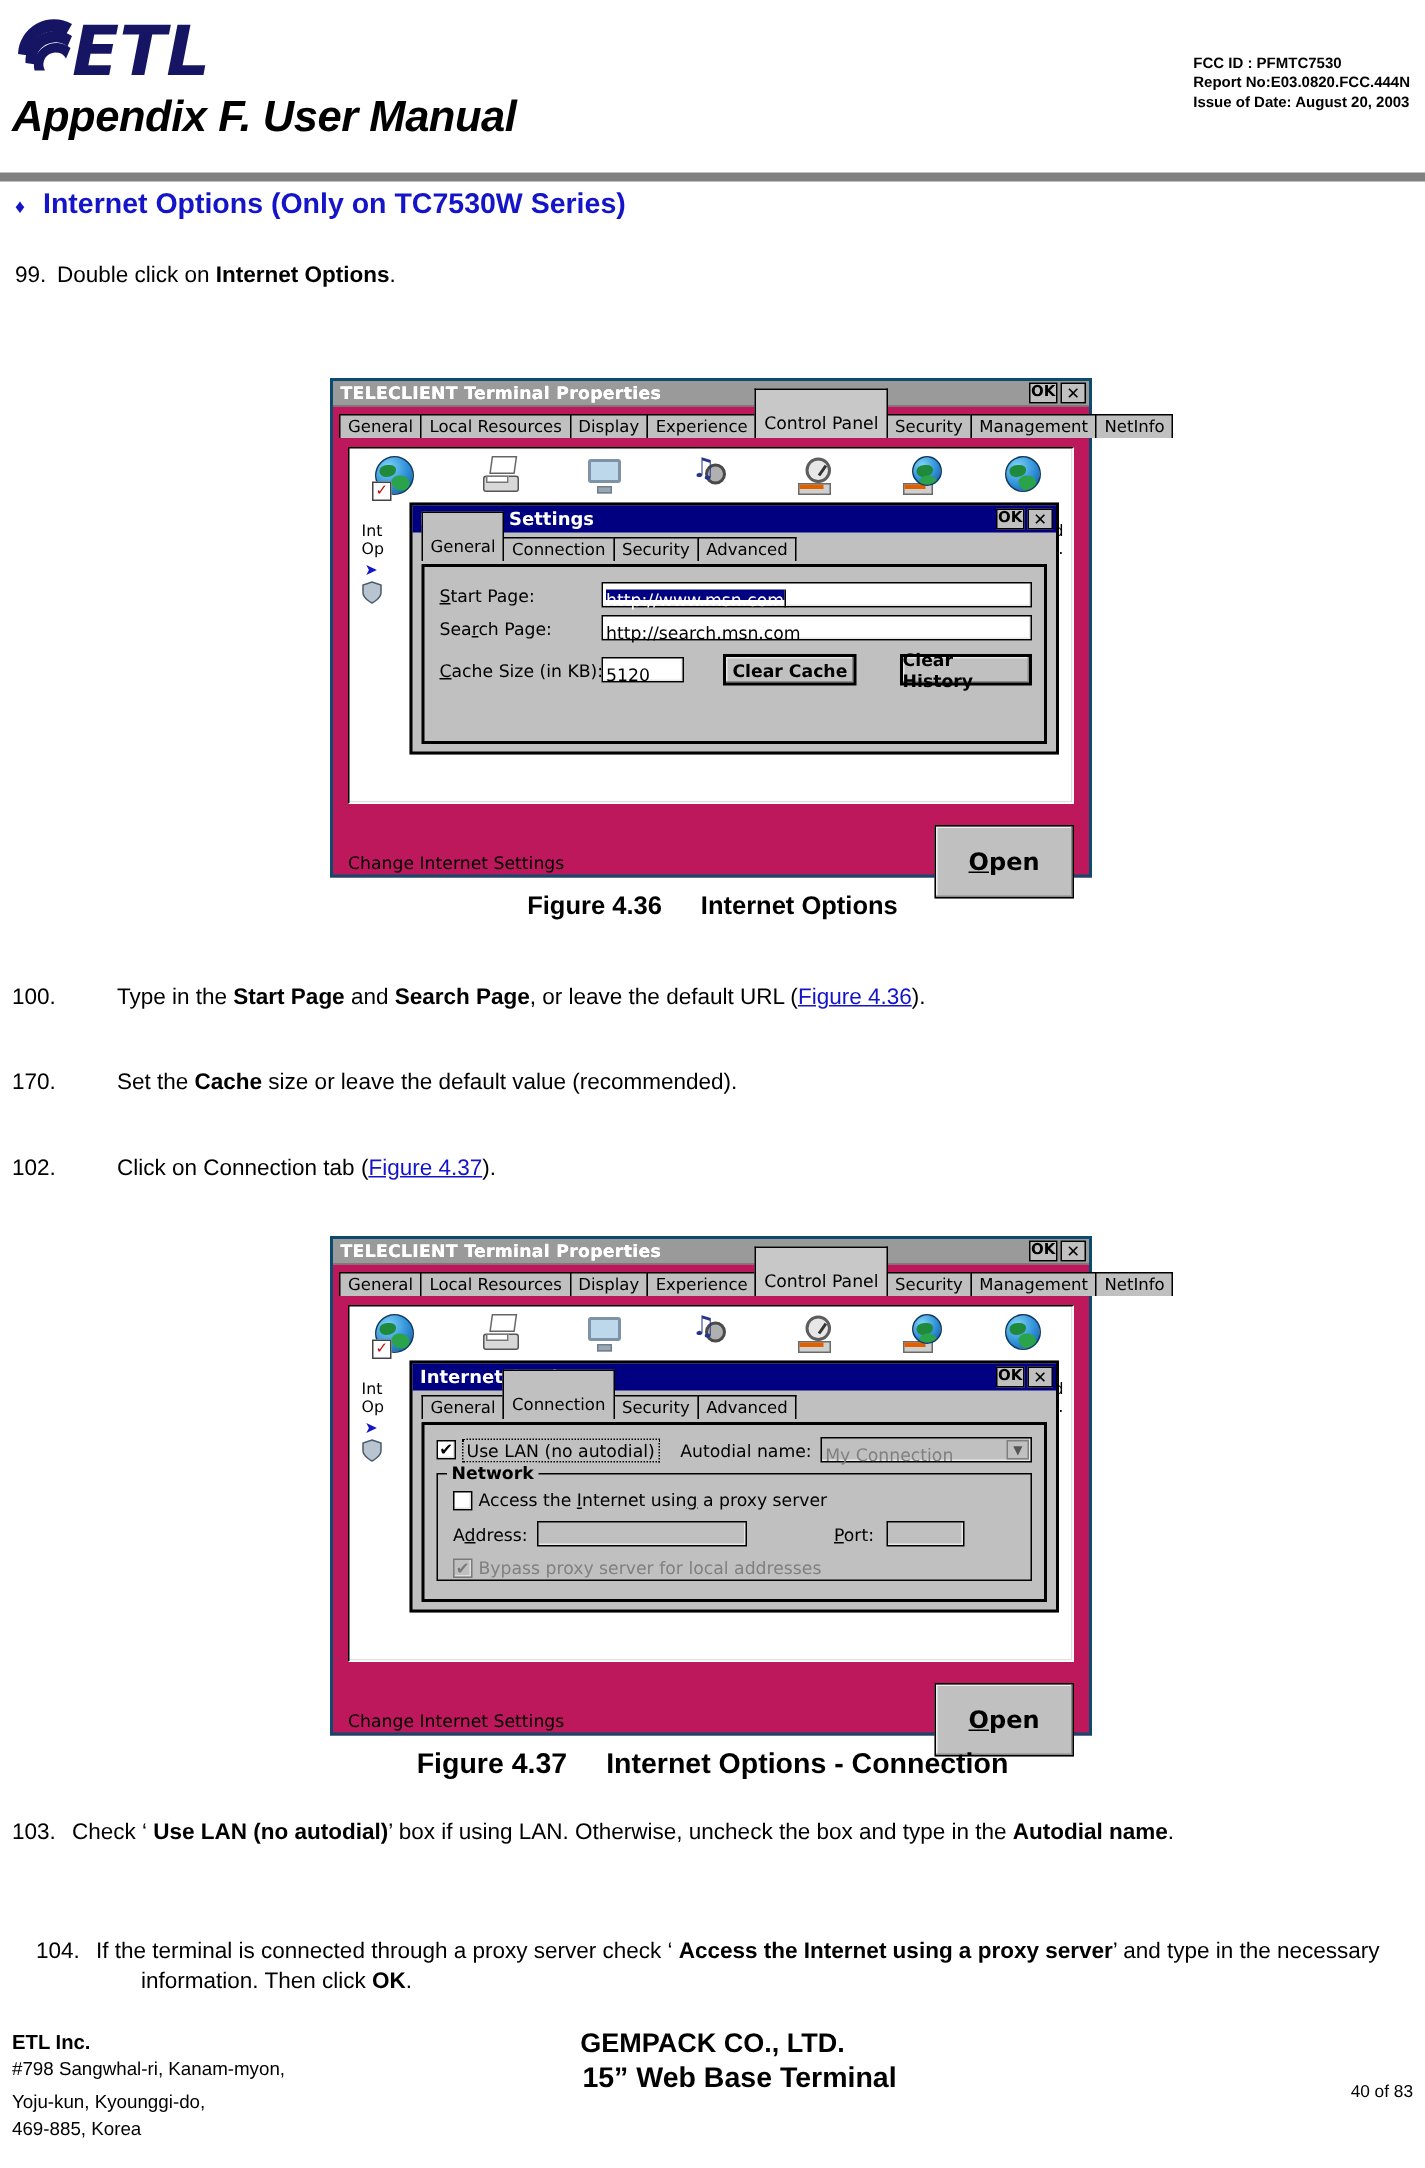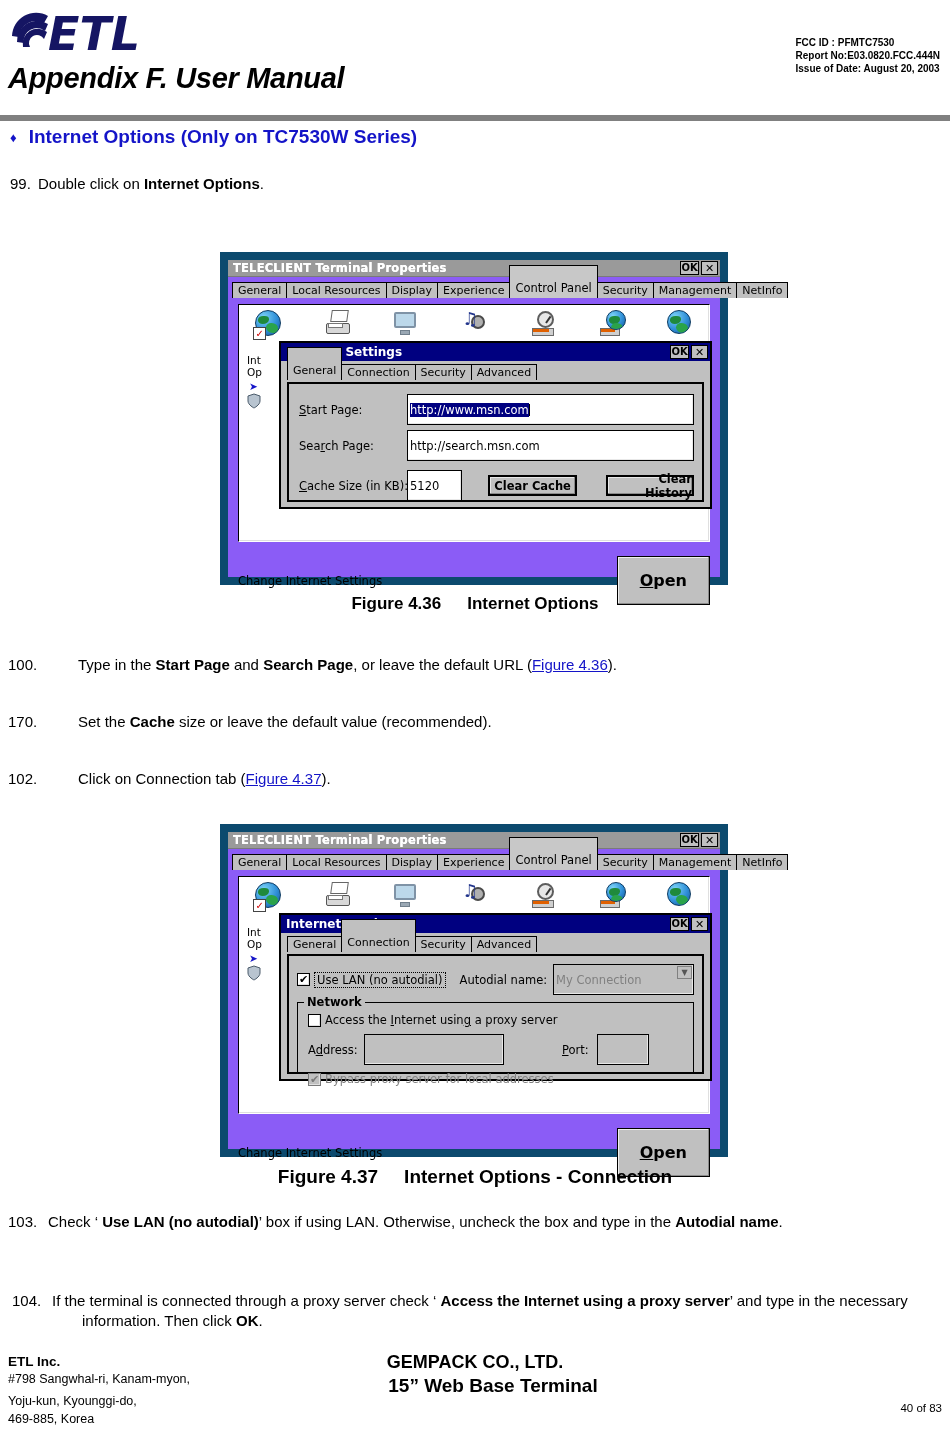--- a/index.html
+++ b/index.html
@@ -49,22 +49,22 @@
     color:#000;
   }
   .step .num { position:absolute; left:0; top:0; }
   .step .txt { display:block; }
   .linkref { color:#1414c8; text-decoration:underline; }
   b { font-weight:bold; }
 
   
   .ce-window {
     position:absolute;
-    background:#8b5cf6;
-    border:8px solid #0c4a6e;
+    background:#be185d;
+    border:2px solid #0c4a6e;
     font-family:"DejaVu Sans", sans-serif;
     font-size:11px;
     color:#000;
   }
   .ce-titlebar {
     height:17px; background:#9a9a9a;
     display:flex; align-items:center;
     padding:0 2px 0 5px;
     border-bottom:1px solid #7a7a7a;
   }
@@ -187,33 +187,32 @@
     background:#c0c0c0;
     border:2px solid #000;
     border-top-color:#000;
   }
 
   .frow{display:flex;align-items:center;margin-bottom:5px;}
   .flabel{font-size:11.5px;white-space:nowrap;}
   .flabel u{text-decoration:underline;}
   .finput{
     background:#fff;border:1px solid #000;
-    height:31px;font-size:11.5px;padding:4px 2px;
-    display:flex;align-items:center;
+    height:17px;font-size:11.5px;padding:4px 2px;
+    display:flex;
     box-shadow:inset -1px -1px 0 #e8e8e8;
   }
   .finput.sel{background:#fff;}
   .finput.sel span{background:#000080;color:#fff;}
   .caret{display:inline-block;width:1px;height:12px;background:#000;margin-left:0px;}
   .pbtn{
     background:#c0c0c0;border:2px solid #000;
     height:21px;display:flex;align-items:center;justify-content:center;
     font-size:11.5px;font-weight:bold;
     box-shadow: inset -1px -1px 0 #8a8a8a, inset 1px 1px 0 #e8e8e8;
-    text-align: right;
   }
 
   .cbox{
     width:13px;height:13px;background:#fff;border:1px solid #000;
     display:inline-flex;align-items:center;justify-content:center;
     font-size:11px;line-height:1;margin-right:4px;flex:none;
     box-shadow:inset -1px -1px 0 #e0e0e0;
   }
   .cbox.disabled{background:#c0c0c0;color:#7a7a7a;border-color:#7a7a7a;}
   .dotted{border:1px dotted #000;padding:0 2px;}
@@ -247,21 +246,21 @@
   .fig-cap .gap{display:inline-block;width:26px;}
 
   
   .footer{position:absolute;left:0;top:1352px;width:950px;height:93px;}
   .f-left{position:absolute;left:8px;top:0;font-size:12.5px;line-height:1.42;}
   .f-left .co{font-weight:bold;font-size:13.5px;}
   .f-center{position:absolute;left:0;top:0;width:950px;text-align:center;}
   .f-center .l1{font-size:18px;font-weight:bold;}
   .f-center .l2{font-size:19px;font-weight:bold;margin-top:2px;padding-left:36px;}
   .f-center .l3{font-size:18px;font-weight:bold;margin-top:3px;}
-  .f-right{position:absolute;right:8px;top:50px;font-size:11.5px;}
+  .f-right{position:absolute;right:8px;top:37px;font-size:11.5px;}
 </style>
 </head>
 <body>
 
 <div class="page-header">
 
   <div class="logo">
     <svg viewBox="0 0 176 52" width="176" height="52" aria-hidden="true">
       <g fill="#151563">
         <path d="M8 30 A24 24 0 0 1 44 10 L40 17 A17 17 0 0 0 15 31 Z"></path>
@@ -602,21 +601,21 @@
   <span>Figure 4.37</span><span class="gap"></span><span>Internet Options - Connection</span>
 </div>
 
 <div class="step" style="left:8px; top:1212px; width:920px;">
   <span class="num">103.</span>
   <span class="txt" style="padding-left:70px; text-indent:-30px;">
     <span>Check ‘ </span><b>Use LAN (no autodial)</b><span>’  box if using LAN.  Otherwise, uncheck the box and type in the </span><b>Autodial name</b><span>.</span>
   </span>
 </div>
 
-<div class="step" style="left:12px; top:1291px; width:920px;">
+<div class="step" style="left:24px; top:1291px; width:920px;">
   <span class="num">104.</span>
   <span class="txt" style="padding-left:70px; text-indent:-30px;">
     <span>If the terminal is connected through a proxy server check ‘ </span><b>Access the Internet using a proxy server</b><span>’  and type in the necessary information.  Then click </span><b>OK</b><span>.</span>
   </span>
 </div>
 
 <div class="footer">
   <div class="f-left">
     <div class="co">ETL Inc.</div>
     <div>#798 Sangwhal-ri, Kanam-myon,</div>

